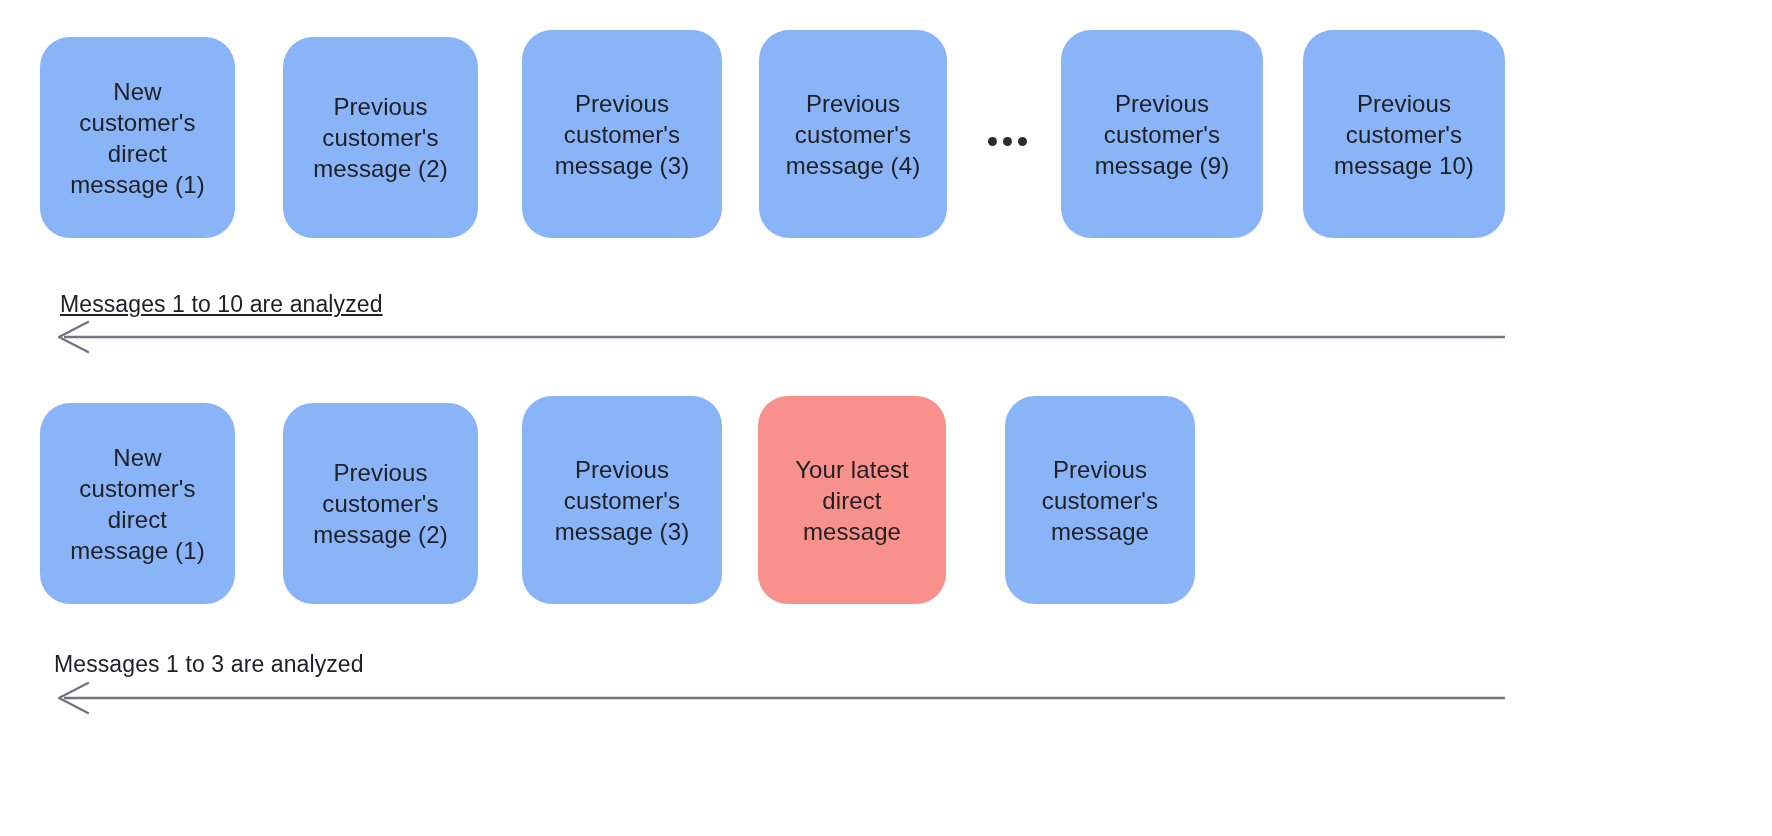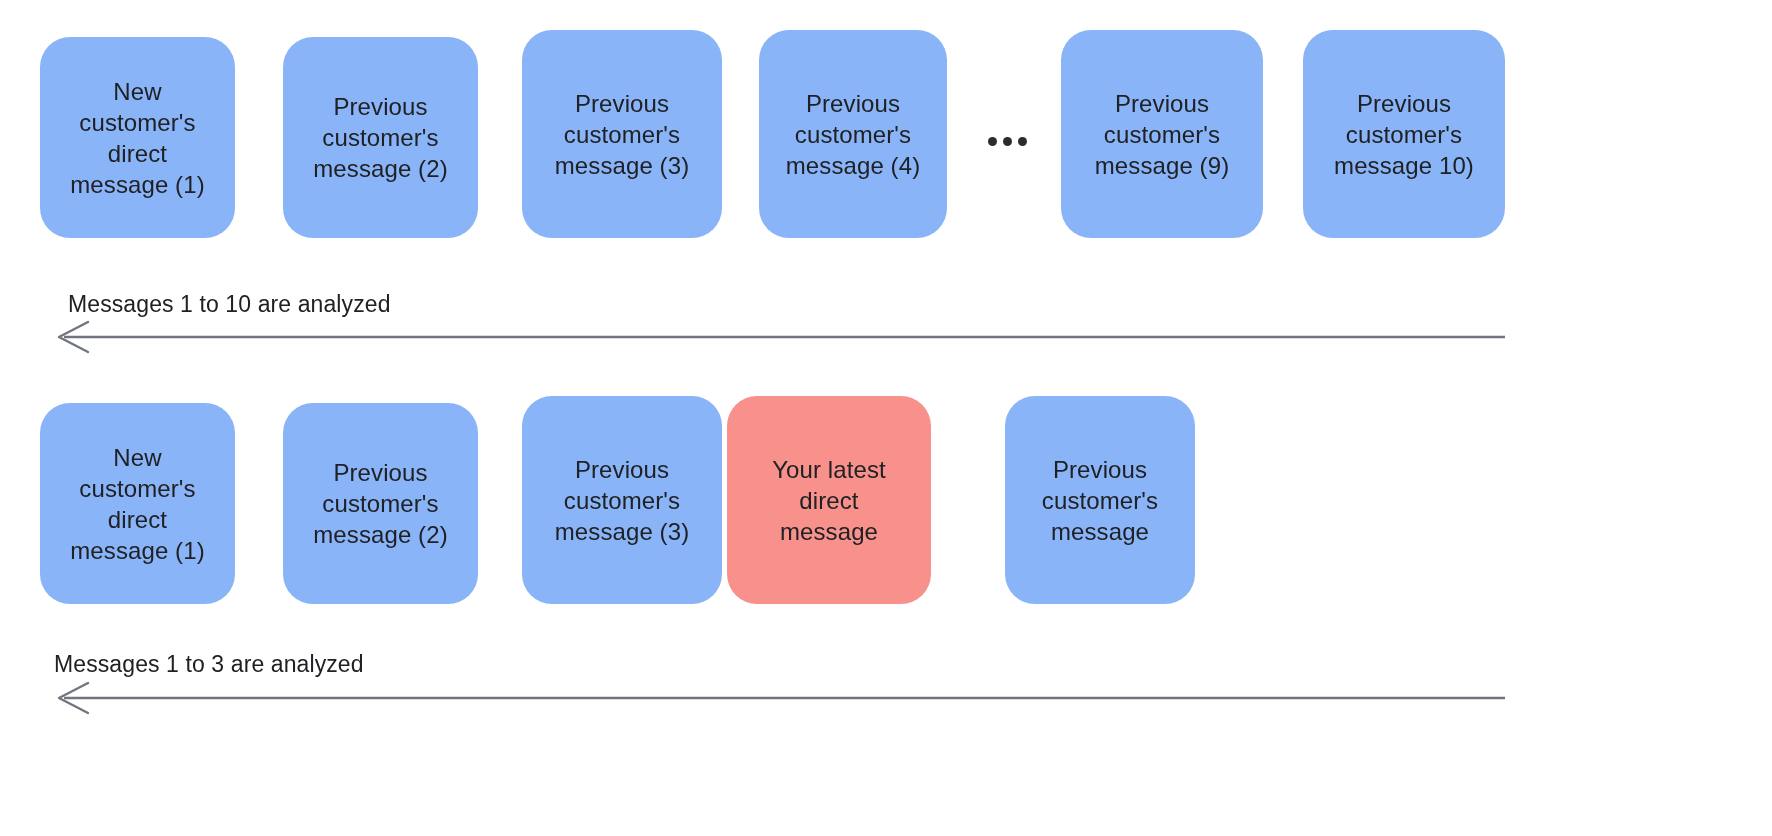--- a/index.html
+++ b/index.html
@@ -101,40 +101,40 @@
       <span></span>
     </div>
 
     <div class="card blue" style="left:1061px; top:30px; width:202px; height:208px;">Previous
 customer's
 message (9)</div>
     <div class="card blue" style="left:1303px; top:30px; width:202px; height:208px;">Previous
 customer's
 message 10)</div>
 
-    <div class="caption" style="left:68px; top:290px;">Messages 1 to 10 are analyzed</div>
+    <div class="caption" style="left:60px; top:290px;text-decoration:underline;">Messages 1 to 10 are analyzed</div>
 
     <svg class="arrow" width="1772" height="836">
       <line x1="1505" y1="337" x2="64" y2="337" stroke="#70757f" stroke-width="2.4"></line>
       <polyline points="88,322 59,337 88,352" fill="none" stroke="#70757f" stroke-width="2.4" stroke-linecap="round" stroke-linejoin="round"></polyline>
     </svg>
   </div>
 
   <div>
     <div class="card blue" style="left:40px; top:403px; width:195px; height:201px;">New
 customer's
 direct
 message (1)</div>
     <div class="card blue" style="left:283px; top:403px; width:195px; height:201px;">Previous
 customer's
 message (2)</div>
     <div class="card blue" style="left:522px; top:396px; width:200px; height:208px;">Previous
 customer's
 message (3)</div>
-    <div class="card red" style="left:727px; top:396px; width:204px; height:208px;">Your latest
+    <div class="card red" style="left:758px; top:396px; width:188px; height:208px;">Your latest
 direct
 message</div>
     <div class="card blue" style="left:1005px; top:396px; width:190px; height:208px;">Previous
 customer's
 message</div>
 
     <div class="caption" style="left:54px; top:650px;">Messages 1 to 3 are analyzed</div>
 
     <svg class="arrow" width="1772" height="836">
       <line x1="1505" y1="698" x2="64" y2="698" stroke="#70757f" stroke-width="2.4"></line>

